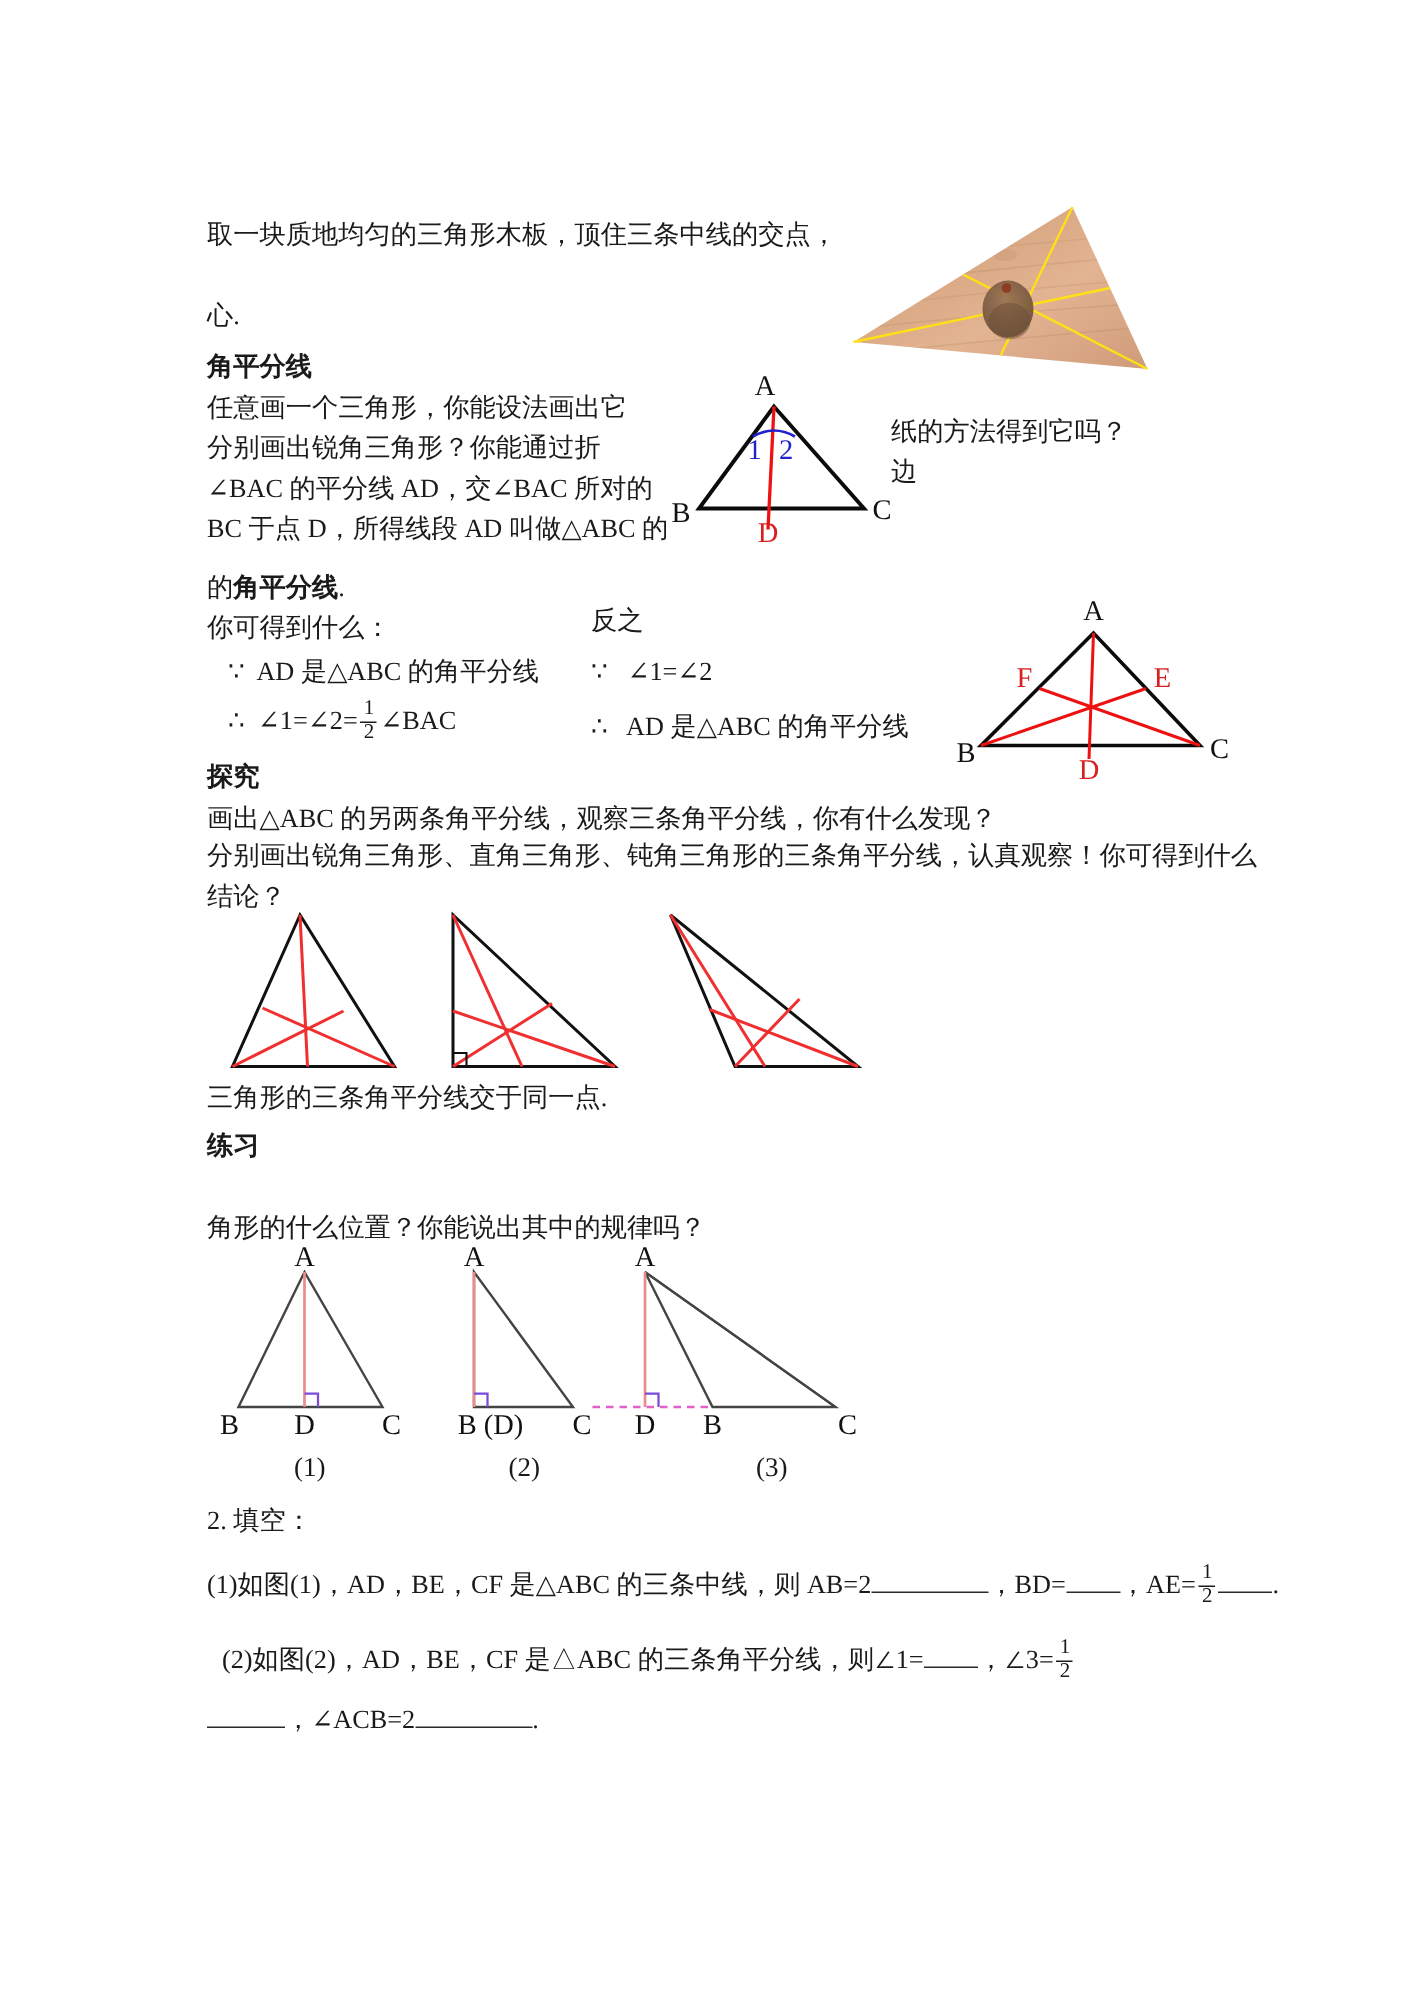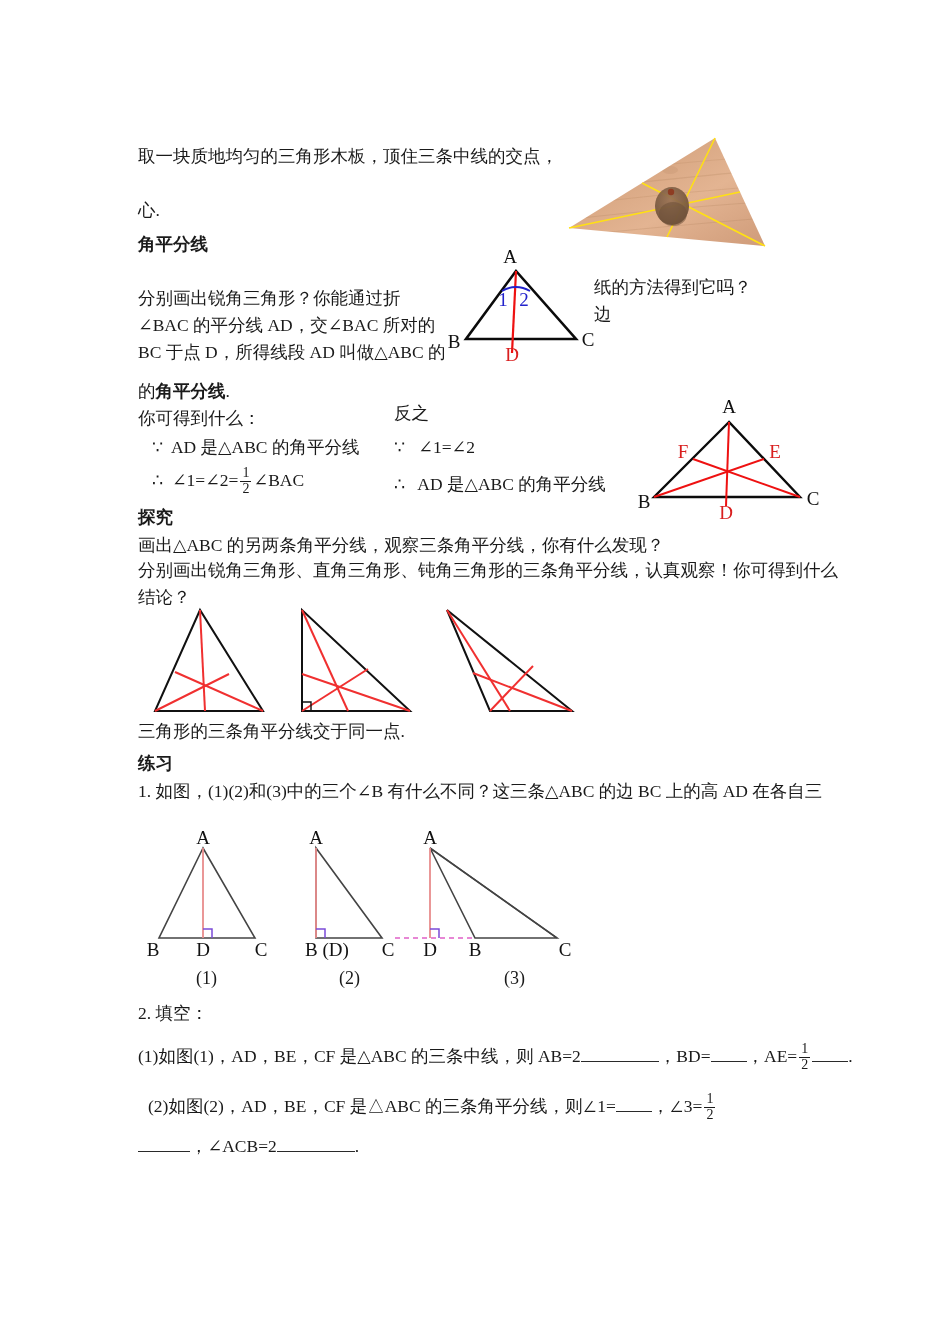--- a/index.html
+++ b/index.html
@@ -100,20 +100,21 @@
 
       <g>
         <ellipse cx="107" cy="78" rx="17" ry="19" fill="url(#thumbgrad)" opacity="0.93"></ellipse>
         <ellipse cx="108" cy="86" rx="14" ry="12" fill="#6e5038" opacity="0.55"></ellipse>
         <circle cx="106" cy="64" r="3.2" fill="#8e3c22"></circle>
       </g>
     </svg>
   </div>
 
   <div class="abs txt bold" style="left:138px; top:231px;">角平分线</div>
+  <div class="abs txt" style="left:138px; top:258px;">任意画一个三角形，你能设法画出它</div>
   <div class="abs txt" style="left:138px; top:285px;">分别画出锐角三角形？你能通过折</div>
   <div class="abs txt" style="left:138px; top:339px;">BC 于点 D，所得线段 AD 叫做△ABC 的</div>
   <div class="abs txt" style="left:138px; top:312px;">∠BAC 的平分线 AD，交∠BAC 所对的</div>
 
   <div class="abs txt" style="left:594px; top:274px;">纸的方法得到它吗？</div>
   <div class="abs txt" style="left:594px; top:301px;">边</div>
 
   <div class="abs" style="left:450px; top:243px;">
     <svg width="160" height="120" viewBox="0 0 160 120">
 
@@ -198,21 +199,21 @@
         <line x1="10" y1="6" x2="73" y2="107"></line>
         <line x1="53" y1="107" x2="96" y2="62"></line>
         <line x1="135" y1="107" x2="36" y2="69"></line>
       </g>
     </svg>
   </div>
 
   <div class="abs txt" style="left:138px; top:718px;font-family:Liberation Serif, serif;">三角形的三条角平分线交于同一点.</div>
 
   <div class="abs txt bold" style="left:138px; top:750px;">练习</div>
-  <div class="abs txt" style="left:138px; top:778px;">1. 如图，(1)(2)和(3)中的三个∠B 有什么不同？这三条△ABC 的边 BC 上的高 AD 在各自三</div>
+  <div class="abs txt" style="left:138px; top:805px;">角形的什么位置？你能说出其中的规律吗？</div>
 
   <div class="abs" style="left:155px; top:832px;">
     <svg width="130" height="135" viewBox="0 0 130 135">
       <polygon points="48,16 4,106 100,106" fill="none" stroke="#444444" stroke-width="1.6"></polygon>
       <line x1="48" y1="16" x2="48" y2="106" stroke="#e88c8c" stroke-width="1.8"></line>
       <path d="M48,97 L57,97 L57,106" fill="none" stroke="#7b4bd8" stroke-width="1.5"></path>
       <text class="lbl" x="48" y="12" text-anchor="middle" font-size="17">A</text>
       <text class="lbl" x="-2" y="124" text-anchor="middle" font-size="17">B</text>
       <text class="lbl" x="48" y="124" text-anchor="middle" font-size="17">D</text>
       <text class="lbl" x="106" y="124" text-anchor="middle" font-size="17">C</text>

